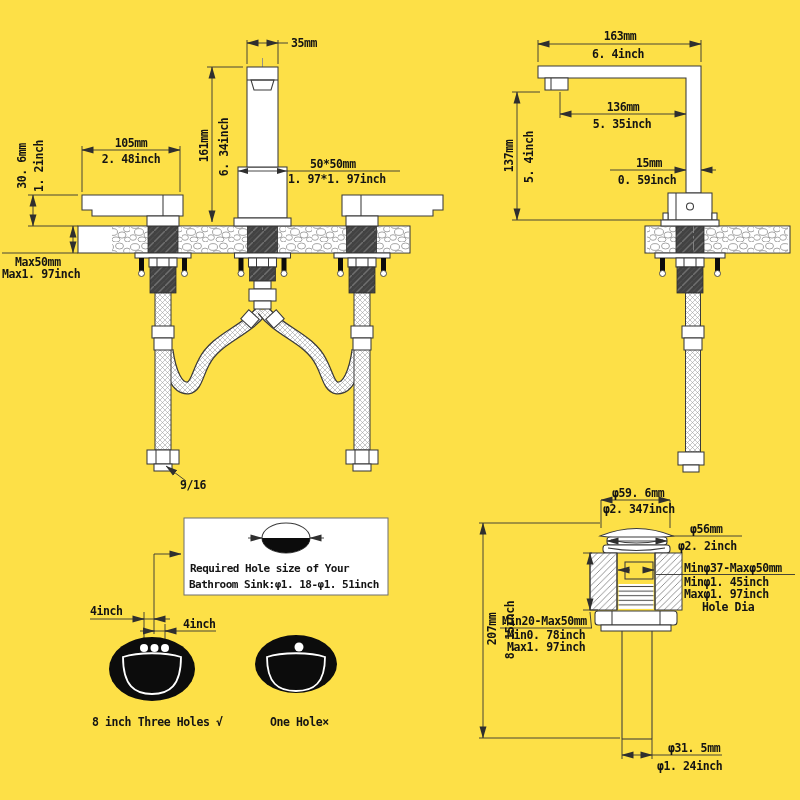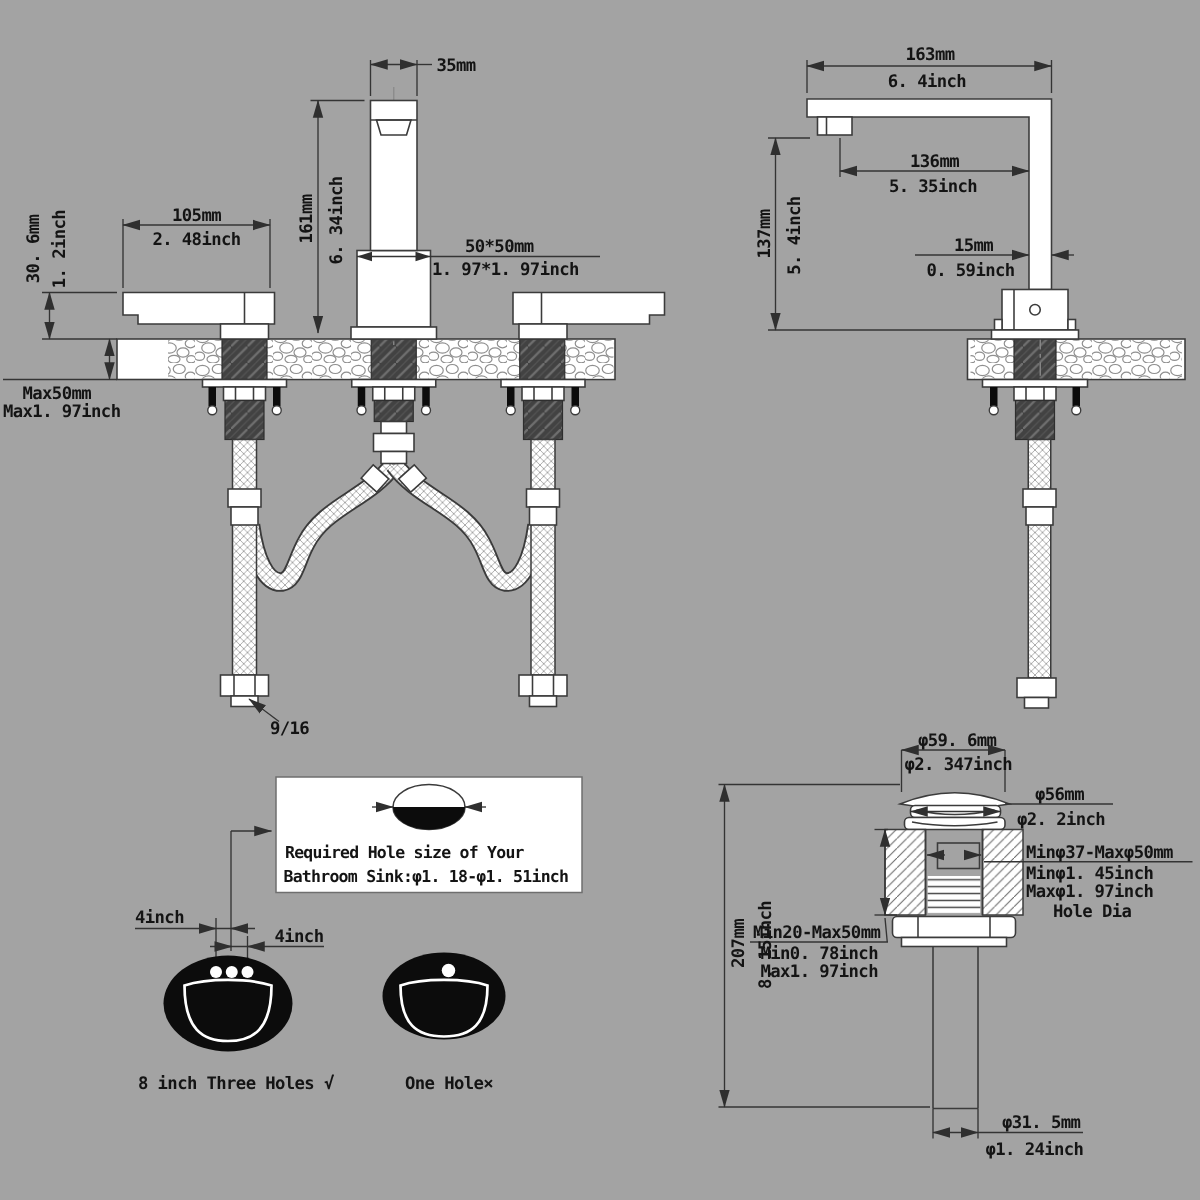--- a/index.html
+++ b/index.html
@@ -1,16 +1,16 @@
 <!DOCTYPE html>
 <html><head>
 <meta charset="utf-8">
 <style>
   html,body{margin:0;padding:0;background:#fff;}
-  .canvas{width:800px;height:800px;background:#a3a3a3;position:relative;font-family:"DejaVu Sans Mono",monospace;}
+  .canvas{width:800px;height:800px;background:#fde047;position:relative;font-family:"DejaVu Sans Mono",monospace;}
   svg{display:block;}
   .s  {stroke:#3b3b3b;stroke-width:1.05;fill:none;}
   .sw {stroke:#3b3b3b;stroke-width:1.05;fill:#ffffff;}
   .swt{stroke:#3b3b3b;stroke-width:0.9;fill:#ffffff;}
   .d  {stroke:#343434;stroke-width:0.9;fill:none;}
   .cl {stroke:#8a8a8a;stroke-width:0.9;fill:none;stroke-dasharray:9 3 2.5 3;}
   .blk{fill:#0c0c0c;stroke:none;}
   .metal{fill:url(#metal);stroke:#2e2e2e;stroke-width:0.8;}
   .braid{fill:url(#braid);stroke:#3b3b3b;stroke-width:1;}
   .hatch{fill:url(#hatch);stroke:#3b3b3b;stroke-width:1;}

